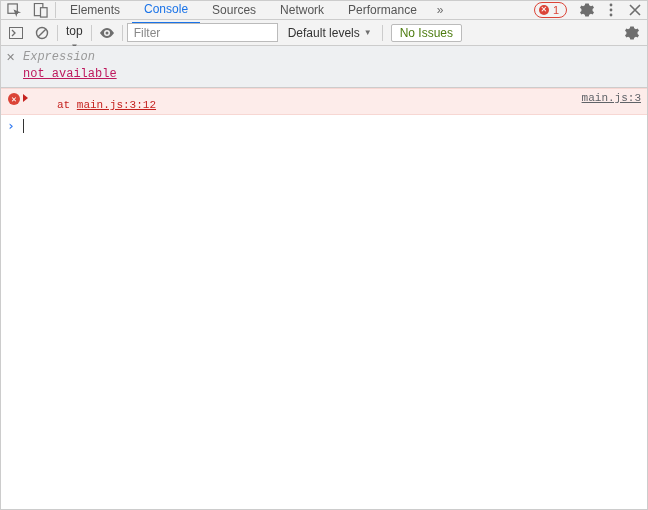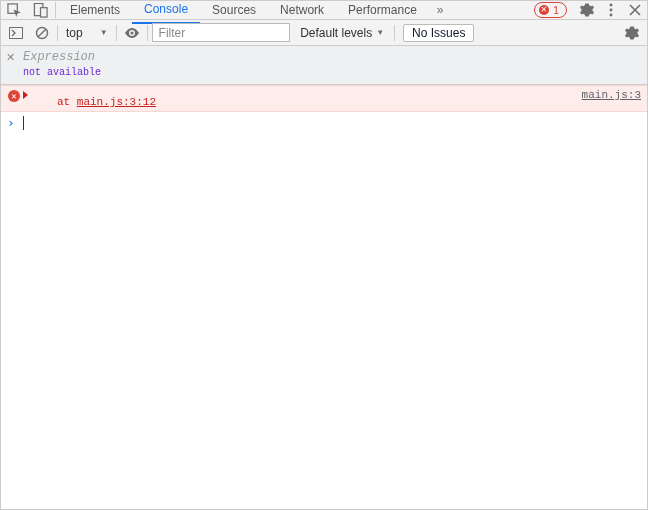--- a/index.html
+++ b/index.html
@@ -15,36 +15,36 @@
 .tabbar .overflow { padding: 0 8px; display: flex; align-items: center; color: #6e6e6e; }
 .tabbar .spacer { flex: 1; }
 .tabbar .errbadge { display: flex; align-items: center; gap: 4px; border: 1px solid #db4437; border-radius: 10px; padding: 0 7px 0 4px; height: 16px; font-size: 11px; color: #db4437; margin-right: 8px; }
 .tabbar .errbadge .dot { width: 10px; height: 10px; border-radius: 50%; background: #db4437; color: #fff; font-size: 8px; display: flex; align-items: center; justify-content: center; line-height: 1; }
 .tabbar .right-icons { display: flex; align-items: center; }
 .tabbar .right-icons .iconbtn { width: 24px; }
 
 
 .toolbar { display: flex; align-items: center; height: 26px; border-bottom: 1px solid #ccc; background: #f3f3f3; padding: 0 4px; gap: 4px; }
 .toolbar .iconbtn { width: 22px; height: 22px; display: flex; align-items: center; justify-content: center; color: #6e6e6e; }
-.toolbar .context { display: flex; align-items: center; gap: 17px; padding: 0 4px; color: #333; height: 18px; }
+.toolbar .context { display: flex; align-items: center; gap: 4px; padding: 0 4px; color: #333; height: 18px; flex-direction: column; }
 .toolbar .context .chev { font-size: 8px; color: #6e6e6e; }
 .toolbar .vdiv { width: 1px; height: 16px; background: #ccc; }
 .toolbar .filter { flex: 1; max-width: 265px; }
 .toolbar .filter input { width: 100%; height: 19px; border: 1px solid #bbb; padding: 0 6px; font-size: 12px; color: #333; background: #fff; }
 .toolbar .filter input::placeholder { color: #888; }
 .toolbar .levels { display: flex; align-items: center; gap: 4px; padding: 0 6px; color: #333; }
 .toolbar .levels .chev { font-size: 8px; color: #6e6e6e; }
-.toolbar .issues { border: 1px solid #bbb; background: #fff; padding: 1px 8px; border-radius: 2px; font-size: 12px; color: #0f172a; margin-left: 4px; }
+.toolbar .issues { border: 1px solid #bbb; background: #fff; padding: 1px 8px; border-radius: 2px; font-size: 12px; color: #4d7c0f; margin-left: 4px; }
 .toolbar .flexgap { flex: 1; }
 
 
 .liveexpr { position: relative; background: #eef0f2; border-bottom: 1px solid #ccc; padding: 4px 8px 6px 22px; }
 .liveexpr .closex { position: absolute; left: 5px; top: 5px; color: #888; font-size: 11px; }
 .liveexpr .label { color: #999; font-style: italic; font-size: 12px; margin-bottom: 3px; font-family: Liberation Mono, monospace; }
-.liveexpr .value { font-family: Consolas, 'Courier New', monospace; font-size: 10px; color: #6d28d9; }
+.liveexpr .value { font-family: Consolas, 'Courier New', monospace; font-size: 12px; color: #be185d; text-decoration: underline; }
 
 
 .errorrow { position: relative; background: #fdecea; border-top: 1px solid #f7d7d3; border-bottom: 1px solid #f7d7d3; padding: 3px 6px 3px 26px; font-family: Consolas, 'Courier New', monospace; font-size: 11px; color: #c5221f; }
 .errorrow .erricon { position: absolute; left: 7px; top: 4px; width: 12px; height: 12px; border-radius: 50%; background: #db4437; color: #fff; font-size: 9px; display: flex; align-items: center; justify-content: center; }
 .errorrow .expandtri { position: absolute; left: 22px; top: 5px; width: 0; height: 0; border-top: 4px solid transparent; border-bottom: 4px solid transparent; border-left: 5px solid #c5221f; }
 .errorrow .msg { margin-left: 10px; display: inline; }
 .errorrow .source { float: right; color: #5f6368; text-decoration: underline; }
 .errorrow .stack { margin-left: 30px; margin-top: 7px; color: #c5221f; }
 .errorrow .stack .loc { text-decoration: underline; }
 

